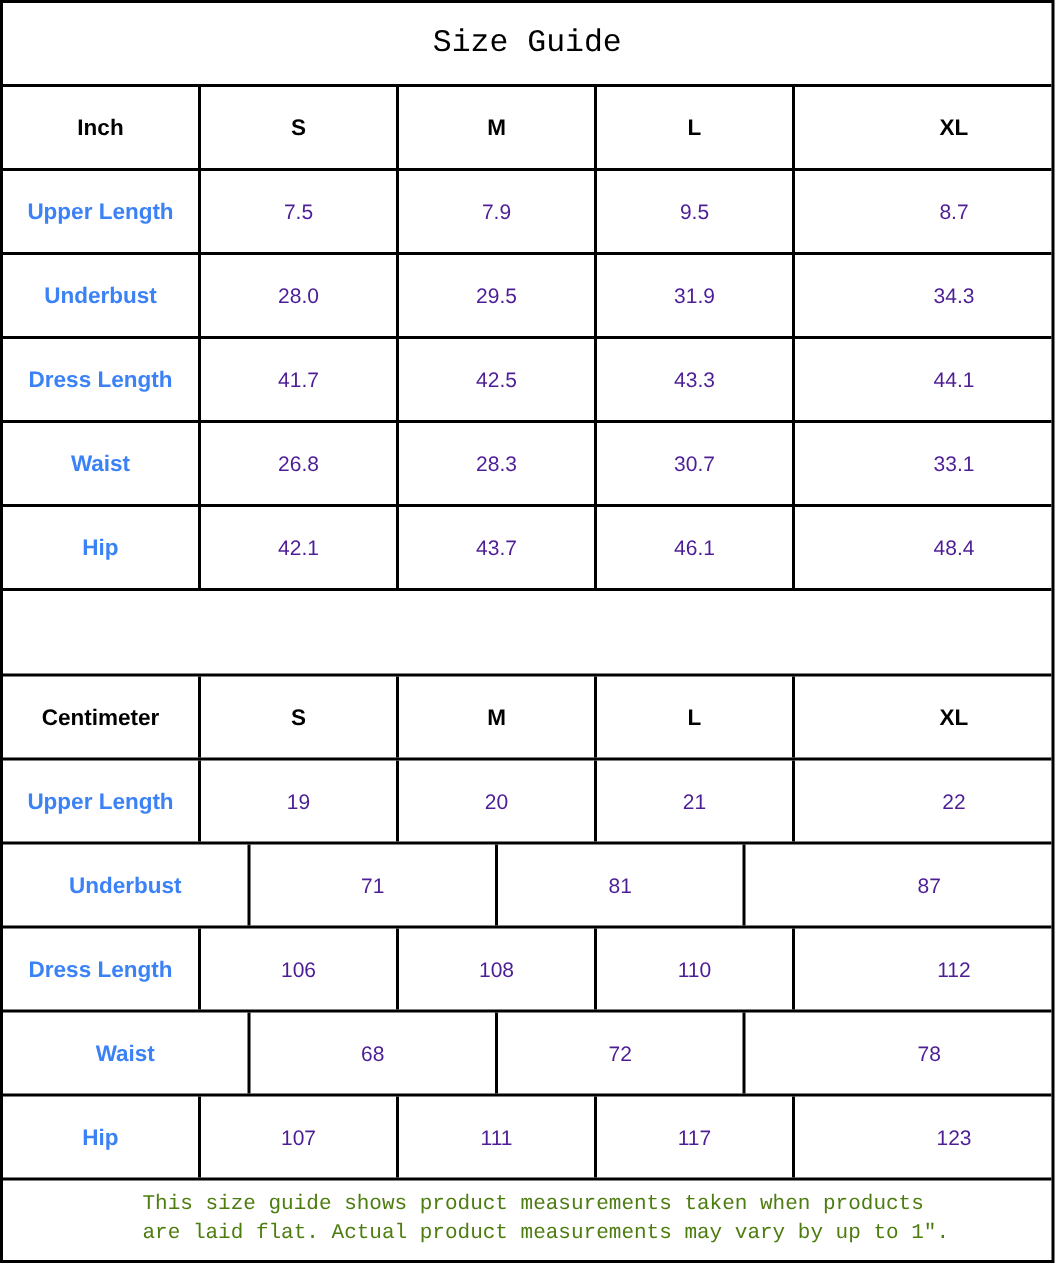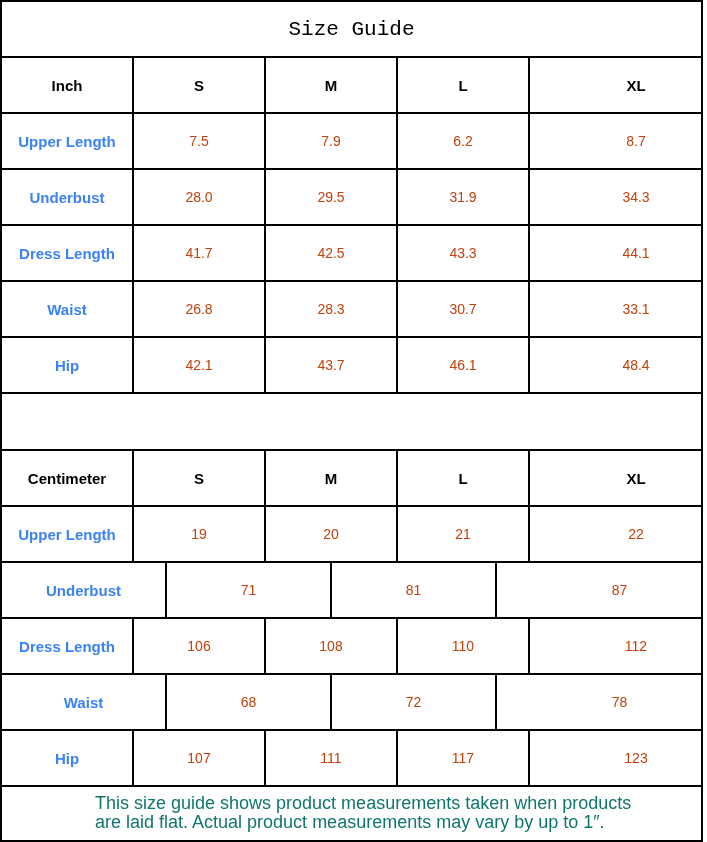--- a/index.html
+++ b/index.html
@@ -49,35 +49,35 @@
     color: #000;
   }
   .label {
     font-weight: bold;
     font-size: 15px;
     color: #3b82f6;
   }
   .value {
     font-weight: normal;
     font-size: 14px;
-    color: #c2410c;
+    color: #4c1d95;
   }
   .tr.spacer-row { height: 57px; }
   .tr.footer-row {
     flex: 1 1 auto;
     height: auto;
     border-bottom: none;
     display: block;
     padding: 7px 10px 0 93px;
   }
   .footnote-line {
-    font-family: Liberation Sans, sans-serif;
-    font-size: 18px;
+    font-family: Liberation Mono, monospace;
+    font-size: 14px;
     line-height: 19px;
-    color: #0f766e;
+    color: #4d7c0f;
     white-space: nowrap;
   }
 </style>
 </head>
 <body>
 
 <div class="size-guide">
 
   <div class="tr title-row">
     <div class="page-title">Size Guide</div>
@@ -88,21 +88,21 @@
     <div class="cell head">S</div>
     <div class="cell head">M</div>
     <div class="cell head">L</div>
     <div class="cell head">XL</div>
   </div>
 
   <div class="tr">
     <div class="cell label">Upper Length</div>
     <div class="cell value">7.5</div>
     <div class="cell value">7.9</div>
-    <div class="cell value">6.2</div>
+    <div class="cell value">9.5</div>
     <div class="cell value">8.7</div>
   </div>
   <div class="tr">
     <div class="cell label">Underbust</div>
     <div class="cell value">28.0</div>
     <div class="cell value">29.5</div>
     <div class="cell value">31.9</div>
     <div class="cell value">34.3</div>
   </div>
   <div class="tr">

